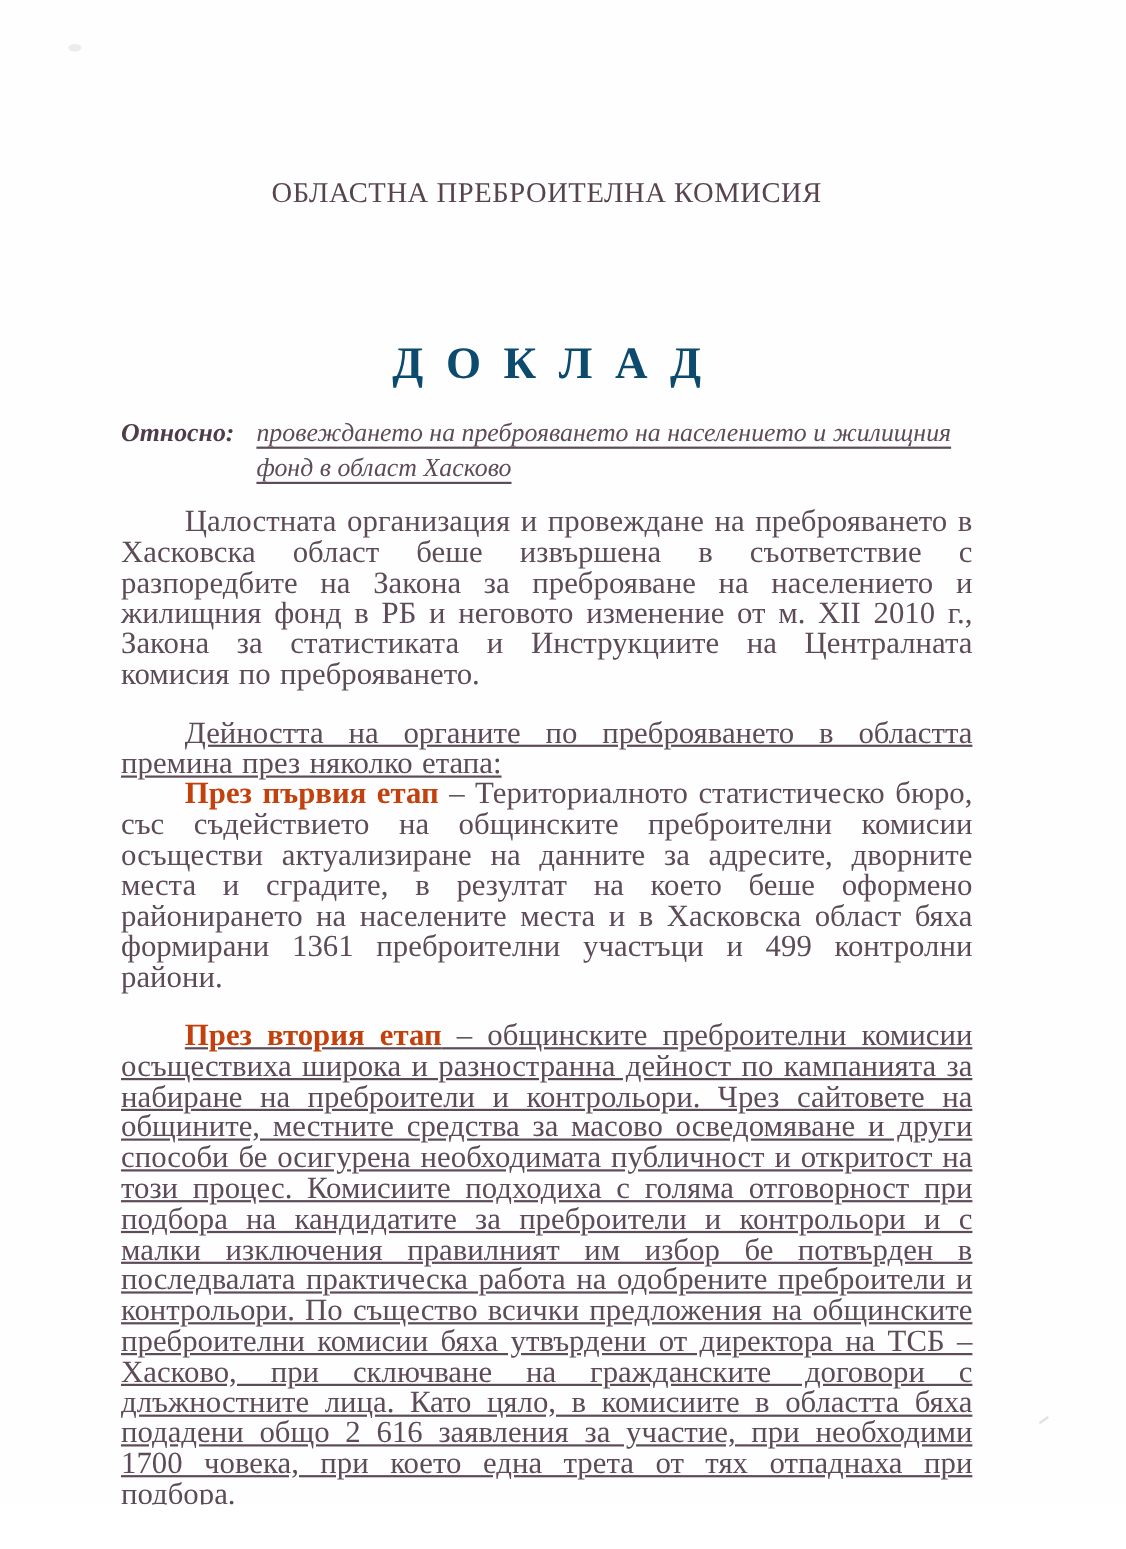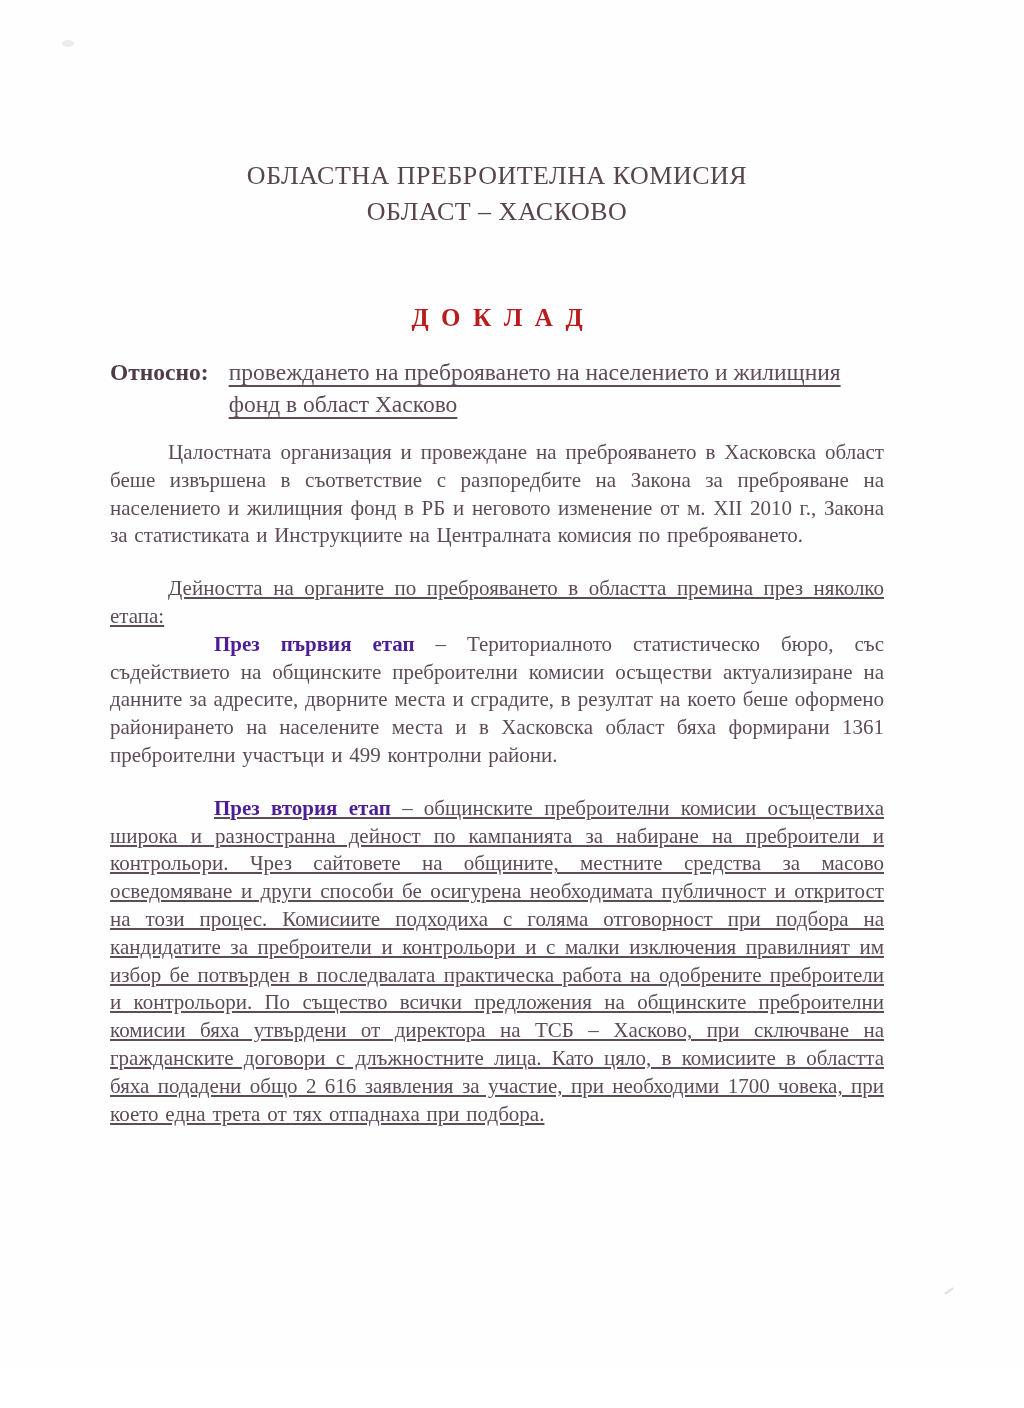--- a/index.html
+++ b/index.html
@@ -29,35 +29,36 @@
 
   .doc-header {
     text-align: center;
     font-size: 26px;
     line-height: 36px;
     letter-spacing: 0.5px;
     color: #57444f;
   }
 
   .doc-title {
-    margin-top: 74px;
+    margin-top: 112px;
     text-align: center;
-    font-size: 25px;
+    font-size: 41px;
     font-weight: bold;
     letter-spacing: 0.5em;
     padding-left: 0.5em; 
-    color: #b91c1c;
+    color: #0c4a6e;
   }
 
   .subject {
     margin-top: 24px;
     display: flex;
     align-items: flex-start;
     font-size: 23.5px;
     line-height: 32px;
+    font-style: italic;
   }
 
   .subject-label {
     white-space: nowrap;
     font-weight: bold;
     color: #4f3c4a;
   }
 
   .subject-text {
     margin-left: 20px;
@@ -65,31 +66,30 @@
     text-decoration: underline;
     text-underline-offset: 5px;
     text-decoration-thickness: 1.5px;
   }
 
   .body-block {
     margin-top: 19px;
   }
 
   .para {
-    font-size: 21px;
+    font-size: 28px;
     line-height: 27.8px;
     text-align: justify;
     text-indent: 58px;
     word-spacing: 1.5px;
     color: #5d4b58;
   }
 
   .para b {
-    color: #4c1d95;
-    margin-left: 46px;
+    color: #c2410c;
   }
 
   .gap-before {
     margin-top: 25px;
     text-decoration: underline;
   }
 
   
   .artifact {
     position: absolute;
@@ -131,21 +131,20 @@
 </style>
 </head>
 <body>
 
 <div class="scan-page">
 
   <div class="content">
 
     <div class="doc-header">
       <div>ОБЛАСТНА ПРЕБРОИТЕЛНА КОМИСИЯ</div>
-      <div>ОБЛАСТ – ХАСКОВО</div>
     </div>
 
     <div class="doc-title">ДОКЛАД</div>
 
     <div class="subject">
       <span class="subject-label"><b>Относно</b><span>:</span></span>
       <span class="subject-text">провеждането на преброяването на населението и жилищния фонд в област Хасково</span>
     </div>
 
     <div class="body-block">

